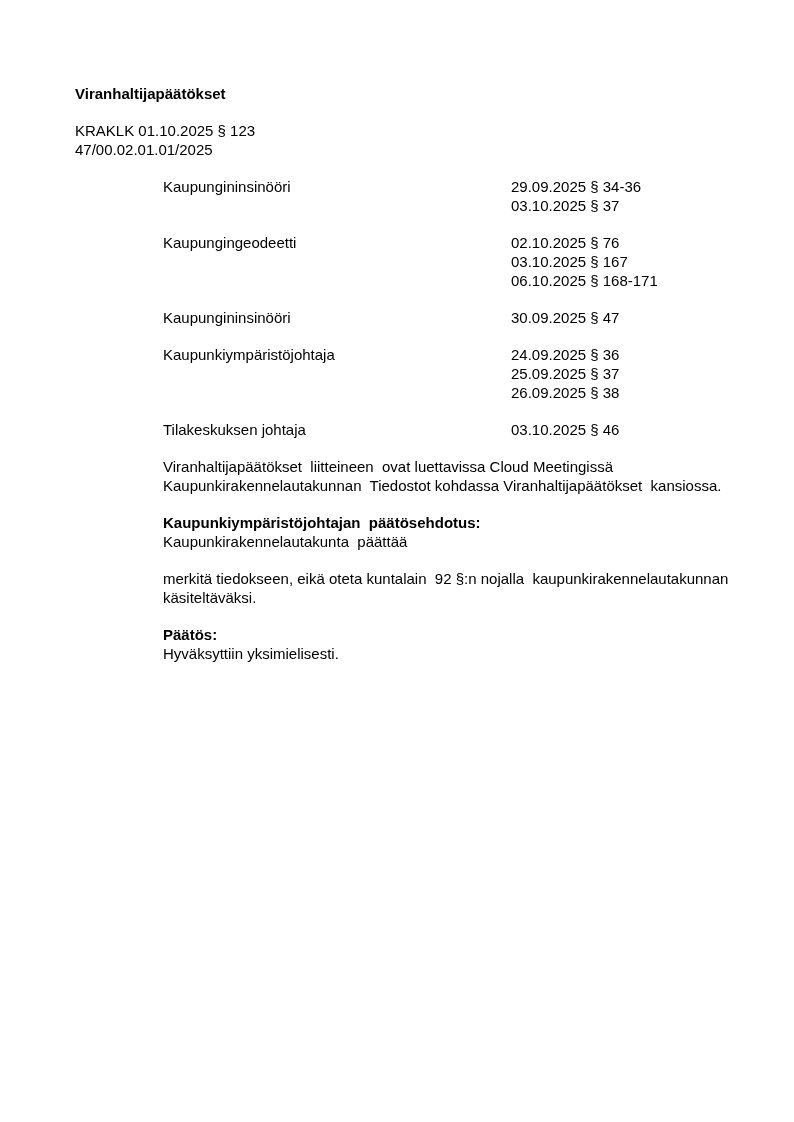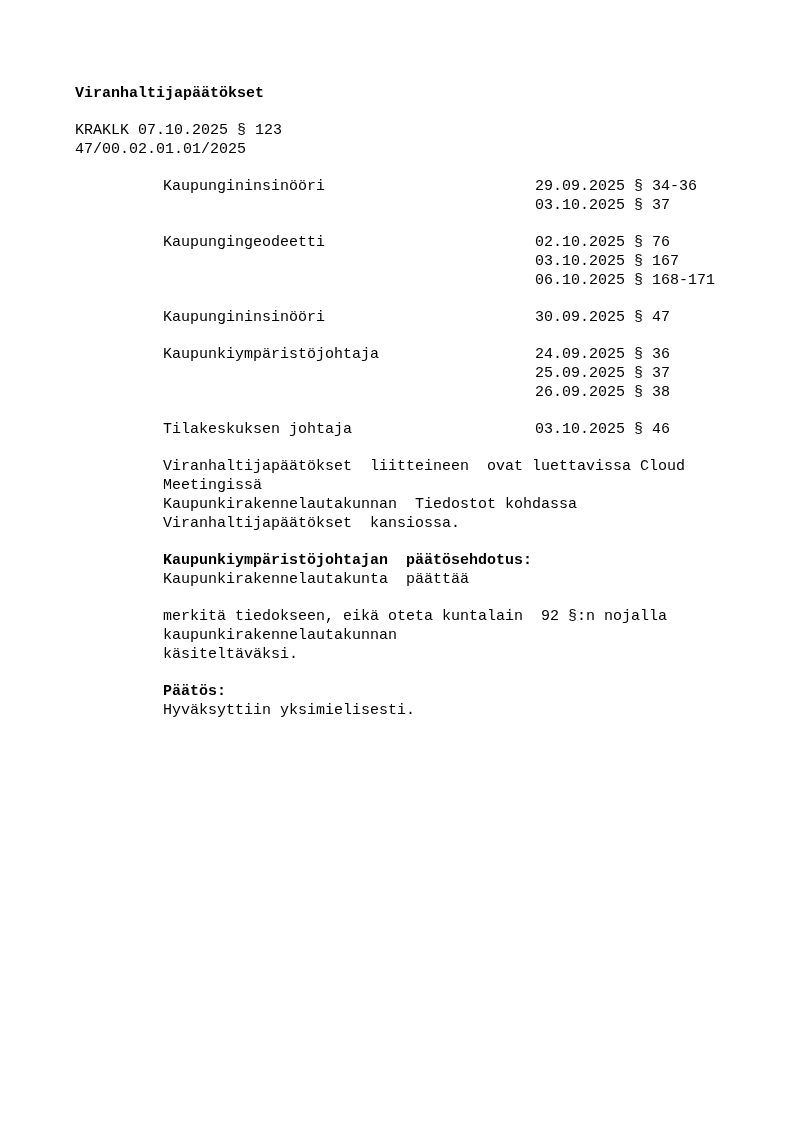--- a/index.html
+++ b/index.html
@@ -4,21 +4,21 @@
 <style>
   * { box-sizing: border-box; }
   html, body { margin: 0; padding: 0; background: #ffffff; }
   .page {
     position: relative;
     width: 794px;
     height: 1122px;
     margin: 0 auto;
     background: #ffffff;
     color: #000000;
-    font-family: Liberation Mono, monospace;
+    font-family: Liberation Sans, sans-serif;
     font-size: 15px;
     line-height: 19px;
     overflow: hidden;
   }
   .content {
     position: absolute;
     left: 75px;
     top: 84px;
     width: 700px;
   }
@@ -30,35 +30,35 @@
   .meta-line { white-space: pre-wrap; }
   .decision-table { margin-top: 18px; }
   .row { display: flex; align-items: flex-start; }
   .row + .row { margin-top: 18px; }
   .officer {
     margin-left: 88px;
     width: 348px;
     flex: 0 0 348px;
     white-space: pre-wrap;
   }
-  .entries { flex: 1 1 auto; margin-left: 24px; }
+  .entries { flex: 1 1 auto; }
   .entry { white-space: pre-wrap; }
   .block { margin-top: 18px; margin-left: 88px; }
   .para { white-space: pre-wrap; }
   .bold { font-weight: bold; white-space: pre-wrap; margin-top: 13px; }
 </style>
 </head>
 <body>
 
 <div class="page">
   <div class="content">
 
     <div class="doc-title">Viranhaltijapäätökset</div>
 
-    <div class="meta-line">KRAKLK 07.10.2025 § 123</div>
+    <div class="meta-line">KRAKLK 01.10.2025 § 123</div>
 
     <div class="meta-line">47/00.02.01.01/2025</div>
 
     <div class="decision-table">
   <div class="row">
     <div class="officer">Kaupungininsinööri</div>
     <div class="entries">
             <div class="entry">29.09.2025 § 34-36</div>
             <div class="entry">03.10.2025 § 37</div>
           </div>

